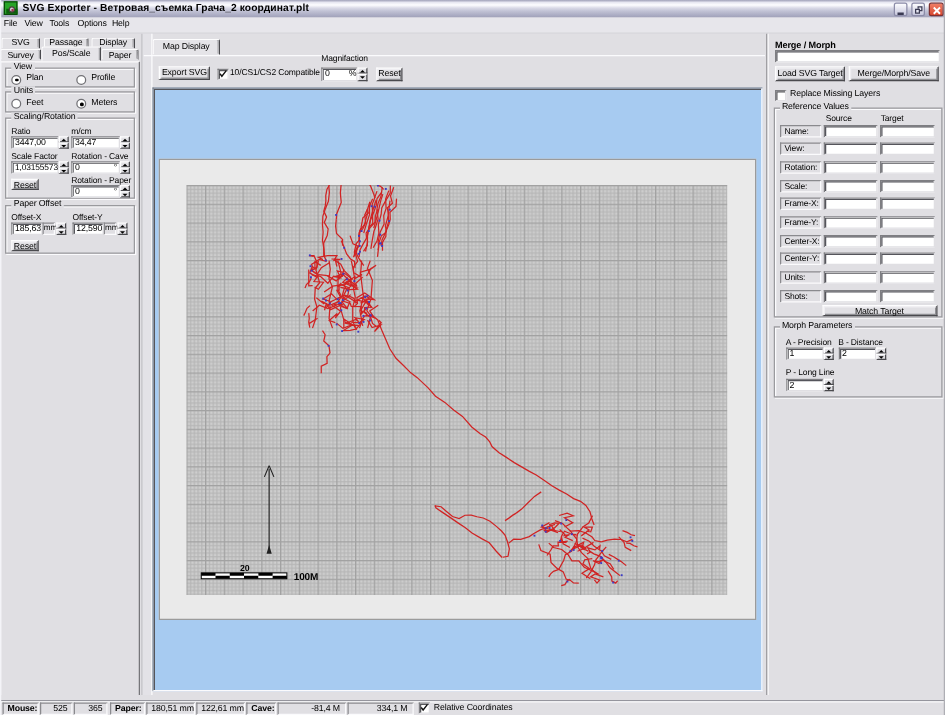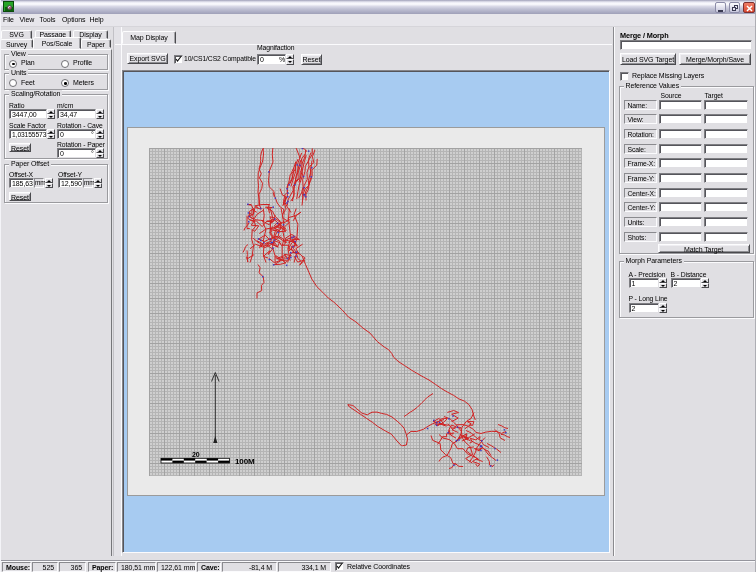--- a/index.html
+++ b/index.html
@@ -42,20 +42,21 @@
 </style></head>
 <body>
 
 <div class="abs" style="left:0;top:0;width:756px;height:14px;
   background:linear-gradient(180deg,#9FA0B8 0px,#E8E8F2 2px,#FDFDFF 4px,#D8D8E6 6.5px,#C0C1D4 9px,#ACADC4 12px,#9FA0B8 14px);">
   <div class="abs" style="left:3px;top:1px;width:11px;height:11px;background:#28A428;border:1px solid #0A4A0A;">
     <div class="abs" style="left:1px;top:5px;width:9px;height:4px;background:#0E5E0E;"></div>
     <div class="abs" style="left:2.5px;top:2.5px;width:5px;height:5px;border-radius:50%;background:#D8D8E8;border:1px solid #504040;"></div>
     <div class="abs" style="left:4.5px;top:4.5px;width:2px;height:2px;border-radius:50%;background:#A03048;"></div>
   </div>
+  <div class="abs" style="left:18px;top:0;height:14px;line-height:14px;font-size:8.2px;font-weight:bold;letter-spacing:0.1px;">SVG Exporter - Ветровая_съемка Грача_2 координат.plt</div>
   <div class="abs" style="left:715px;top:1.5px;width:11px;height:11px;border-radius:2px;border:1px solid #8C8CA8;background:linear-gradient(180deg,#FDFDFF,#C6C6DC);">
     <div class="abs" style="left:2px;top:7px;width:5px;height:2px;background:#3A3A52;"></div>
   </div>
   <div class="abs" style="left:729px;top:1.5px;width:11px;height:11px;border-radius:2px;border:1px solid #8C8CA8;background:linear-gradient(180deg,#FDFDFF,#C6C6DC);">
     <div class="abs" style="left:3.5px;top:2px;width:4px;height:4px;border:1px solid #3A3A52;background:transparent;"></div>
     <div class="abs" style="left:2px;top:4px;width:4px;height:4px;border:1px solid #3A3A52;background:#E6E6F2;"></div>
   </div>
   <div class="abs" style="left:742.5px;top:1.5px;width:12px;height:11px;border-radius:2px;border:1px solid #7E3030;background:linear-gradient(180deg,#F07E66,#D84830);">
     <svg class="abs" style="left:2px;top:2px;" width="7" height="7">
         <path d="M1 1 L6 6 M6 1 L1 6" stroke="#fff" stroke-width="1.5"></path>

